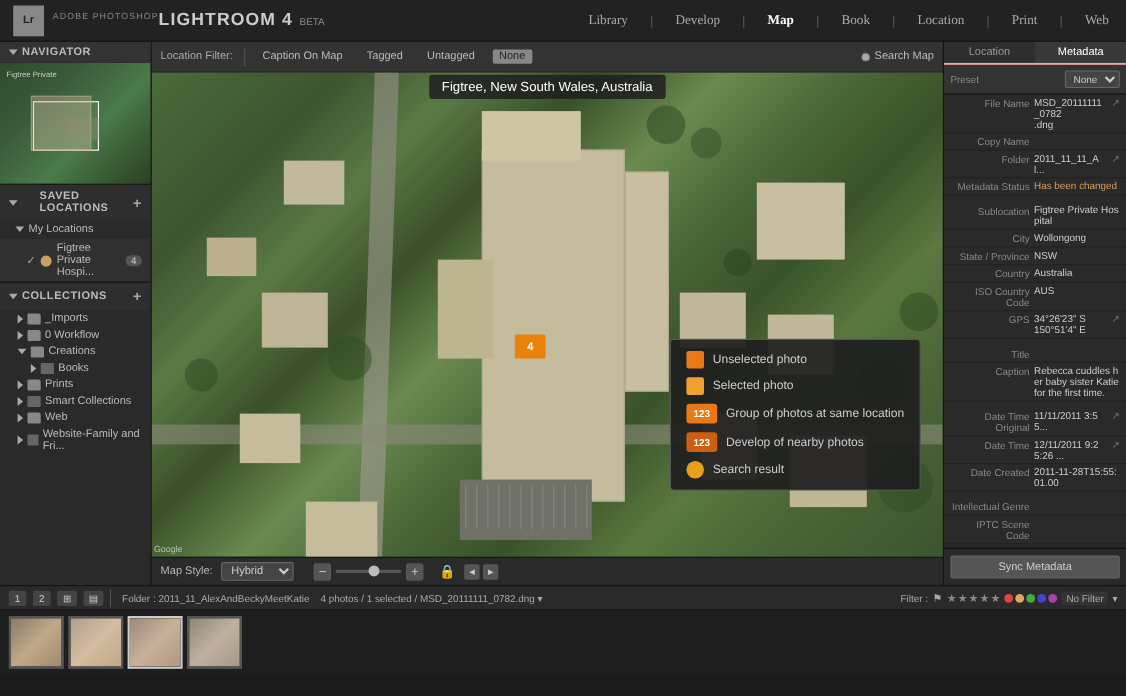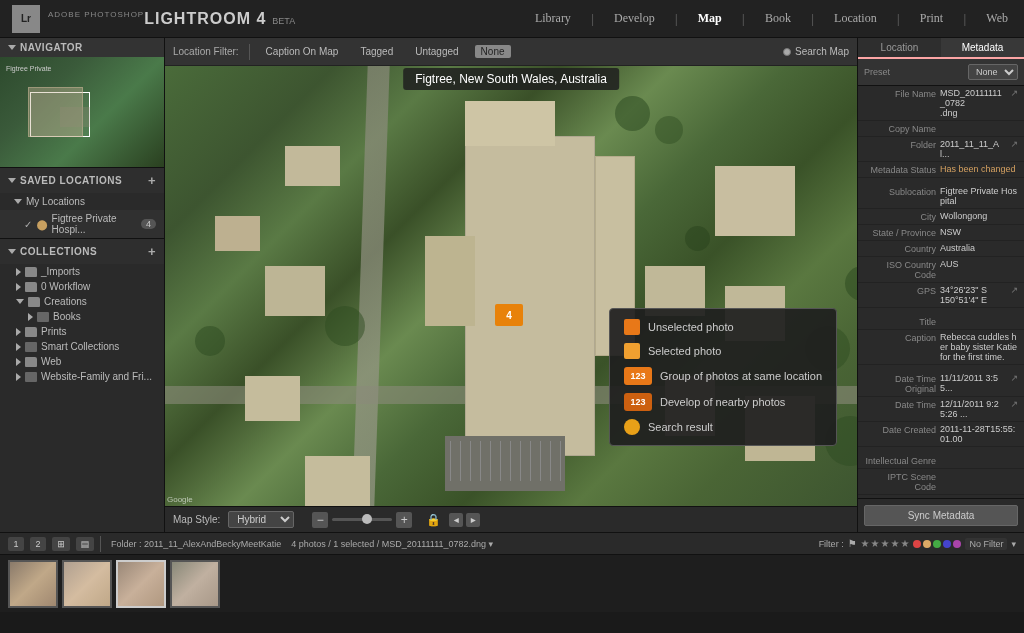--- a/index.html
+++ b/index.html
@@ -80,21 +80,21 @@
     }
 
     
     #main-area {
       display: flex;
       height: 494px;
     }
 
     
     #left-panel {
-      width: 165px;
+      width: 138px;
       background: #2a2a2a;
       border-right: 1px solid #111;
       display: flex;
       flex-direction: column;
       overflow: hidden;
     }
 
     #navigator-section {
       border-bottom: 1px solid #111;
     }
@@ -756,21 +756,21 @@
           <div id="nav-rect"></div>
           <span id="nav-label" style="font-size:7px;color:#ccc;">Figtree Private</span>
           <div style="position:absolute;left:28px;top:30px;width:55px;height:50px;background:rgba(200,180,150,0.4);border:1px solid rgba(200,180,150,0.5);"></div>
           <div style="position:absolute;left:60px;top:50px;width:30px;height:20px;background:rgba(150,140,120,0.3);"></div>
         </div>
       </div>
     </div>
 
     <div id="saved-locations-section">
       <div id="saved-locations-header">
-        <div style="display:flex;align-items:center;gap:4px;">
+        <div style="display:flex;align-items:center;gap:20px;">
           <span class="triangle-down"></span>
           <span>Saved Locations</span>
         </div>
         <span style="color:#aaa;font-size:13px;cursor:pointer;">+</span>
       </div>
       <div id="my-locations-item">
         <span class="triangle-down"></span>
         <span>My Locations</span>
       </div>
       <div id="figtree-item">

